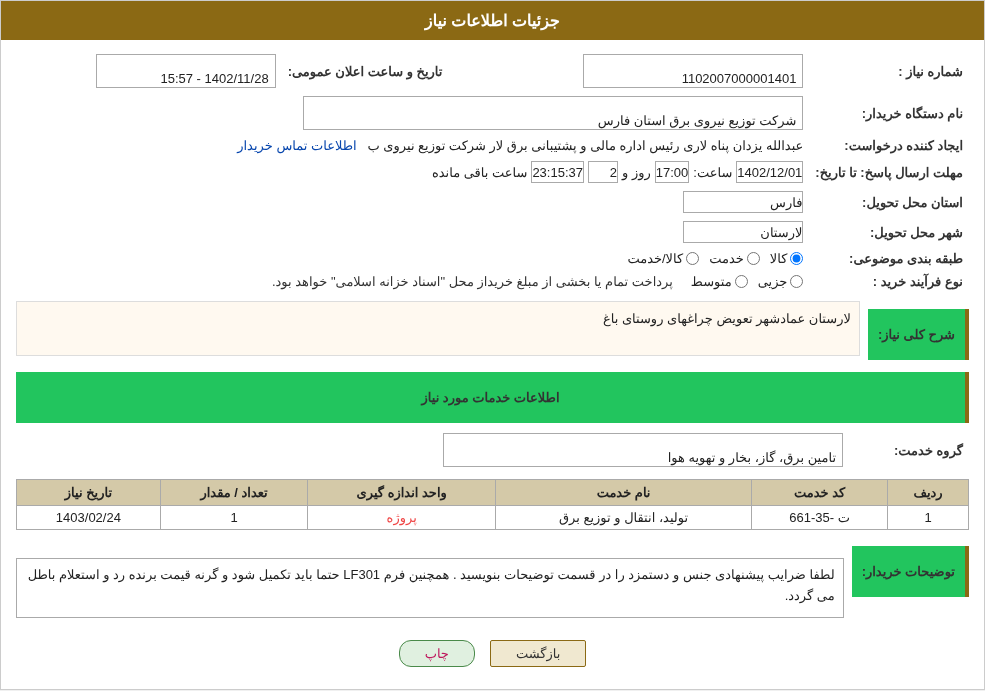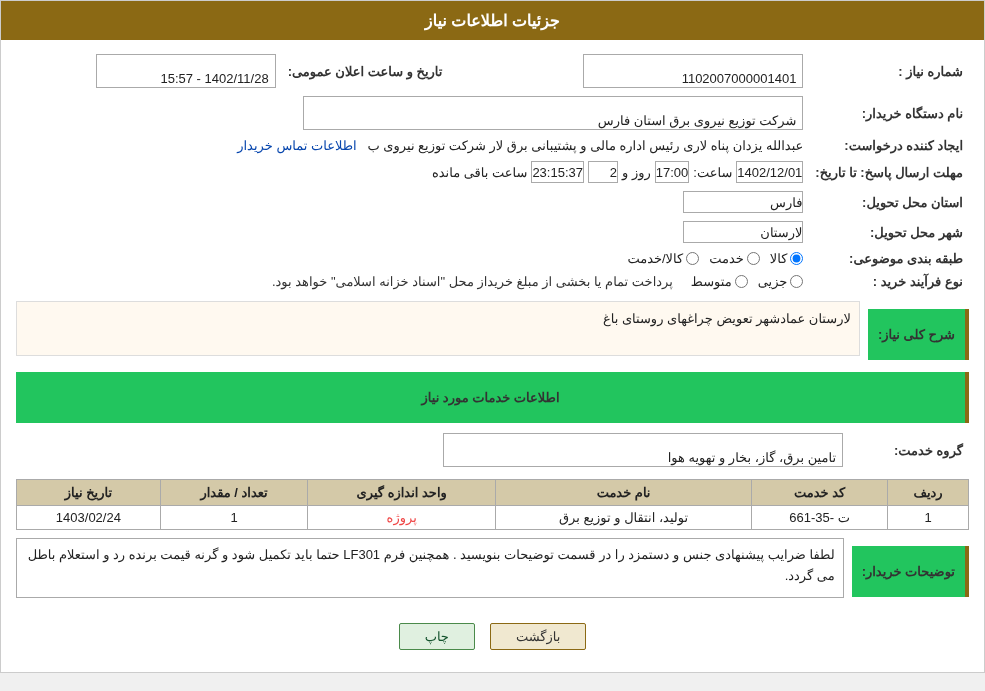--- a/index.html
+++ b/index.html
@@ -132,22 +132,23 @@
       font-family: Tahoma, Arial, sans-serif;
       border-radius: 2px;
     }
     .btn-back {
       background: #f0e8d0;
       color: #333;
       border-color: #8B6914;
     }
     .btn-print {
       background: #e0f0e0;
-      color: #14532d;
+      color: #be185d;
       border-color: #4a8a4a;
+      border-radius: 12px;
     }
     .shaded-box {
       background: #fff9f0;
       border: 1px solid #ddd;
       padding: 6px 8px;
       line-height: 1.7;
       min-height: 55px;
       text-align: right;
     }
     .watermark-area {
@@ -307,21 +308,21 @@
             <td>تولید، انتقال و توزیع برق</td>
             <td style="color: #ef4444;">پروژه</td>
             <td>1</td>
             <td>1403/02/24</td>
           </tr>
         </tbody>
     </table>
 
     <div style="display:flex; align-items:flex-start; gap:8px; margin-top:8px; margin-bottom:10px;">
       <div class="section-title" style="white-space:nowrap; align-self:flex-start;">توضیحات خریدار:</div>
-      <div style="flex:1;">
+      <div style="flex:1;margin-top:20px;">
         <div class="description-box">
           <span>لطفا ضرایب پیشنهادی جنس و دستمزد را در قسمت توضیحات بنویسید . همچنین فرم LF301 حتما باید تکمیل شود و گرنه قیمت برنده رد و استعلام باطل می گردد.</span>
         </div>
       </div>
     </div>
 
     <div class="button-row">
       <button class="btn btn-back">بازگشت</button>
       <button class="btn btn-print">چاپ</button>
     </div>

